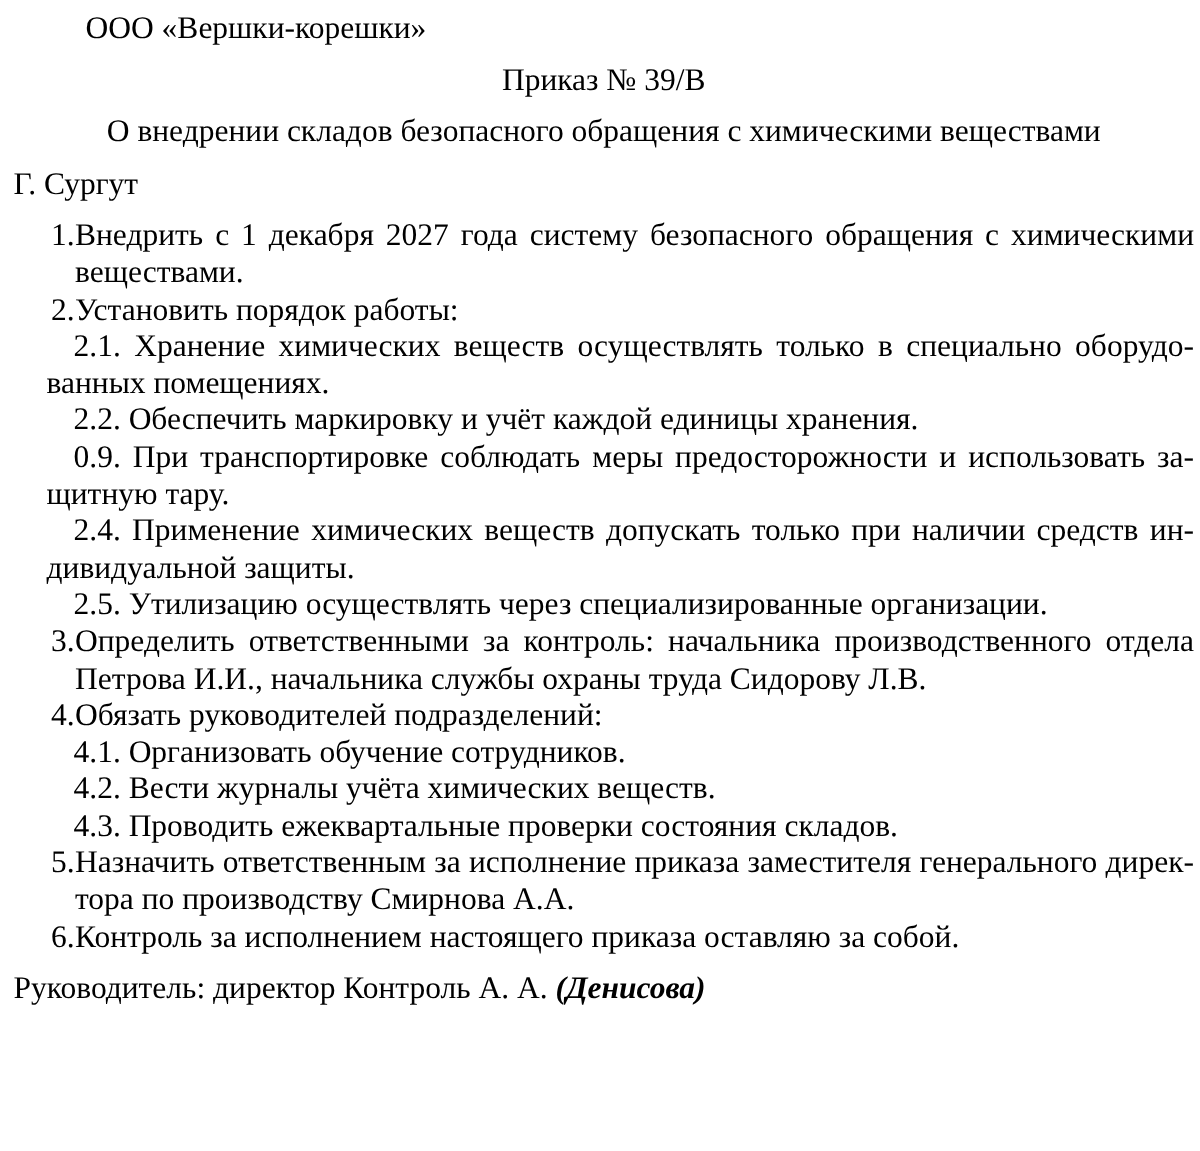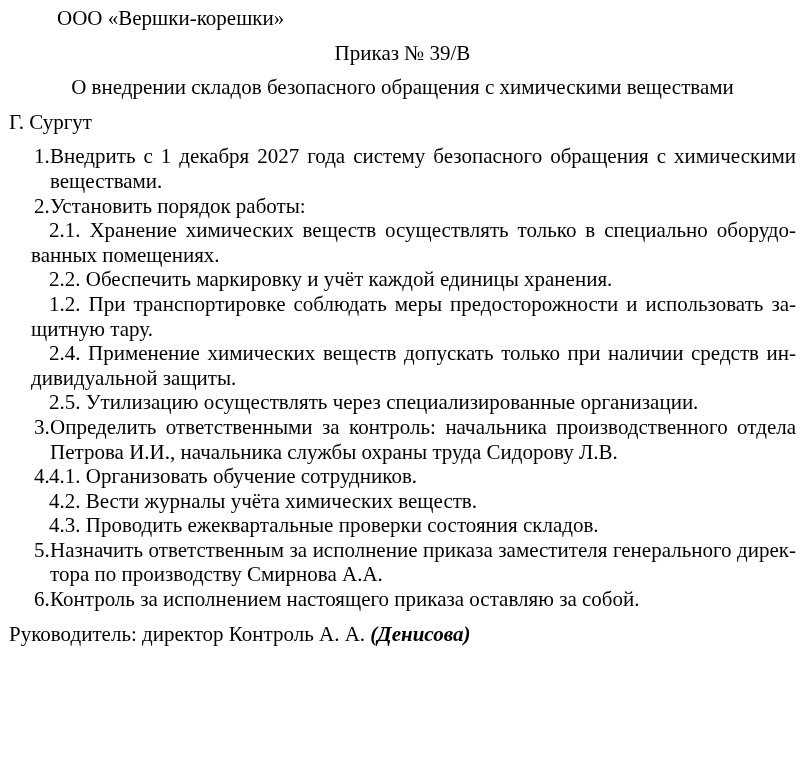--- a/index.html
+++ b/index.html
@@ -52,40 +52,41 @@
       <span>Установить порядок работы:</span>
       <p class="sub">
         <span>2.1.</span>
         <span>Хранение химических веществ осуществлять только в специально оборудо­ванных помещениях.</span>
       </p>
       <p class="sub">
         <span>2.2.</span>
         <span>Обеспечить маркировку и учёт каждой единицы хранения.</span>
       </p>
       <p class="sub">
-        <span>1.2.</span>
+        <span>0.9.</span>
         <span>При транспортировке соблюдать меры предосторожности и использовать за­щитную тару.</span>
       </p>
       <p class="sub">
         <span>2.4.</span>
         <span>Применение химических веществ допускать только при наличии средств ин­дивидуальной защиты.</span>
       </p>
       <p class="sub">
         <span>2.5.</span>
         <span>Утилизацию осуществлять через специализированные организации.</span>
       </p>
     </li>
 
     <li>
       <span class="num">3.</span>
       <span>Определить ответственными за контроль: начальника производственного отдела Петрова И.И., начальника службы охраны труда Сидорову Л.В.</span>
     </li>
 
     <li>
       <span class="num">4.</span>
+      <span>Обязать руководителей подразделений:</span>
       <p class="sub">
         <span>4.1.</span>
         <span>Организовать обучение сотрудников.</span>
       </p>
       <p class="sub">
         <span>4.2.</span>
         <span>Вести журналы учёта химических веществ.</span>
       </p>
       <p class="sub">
         <span>4.3.</span>

